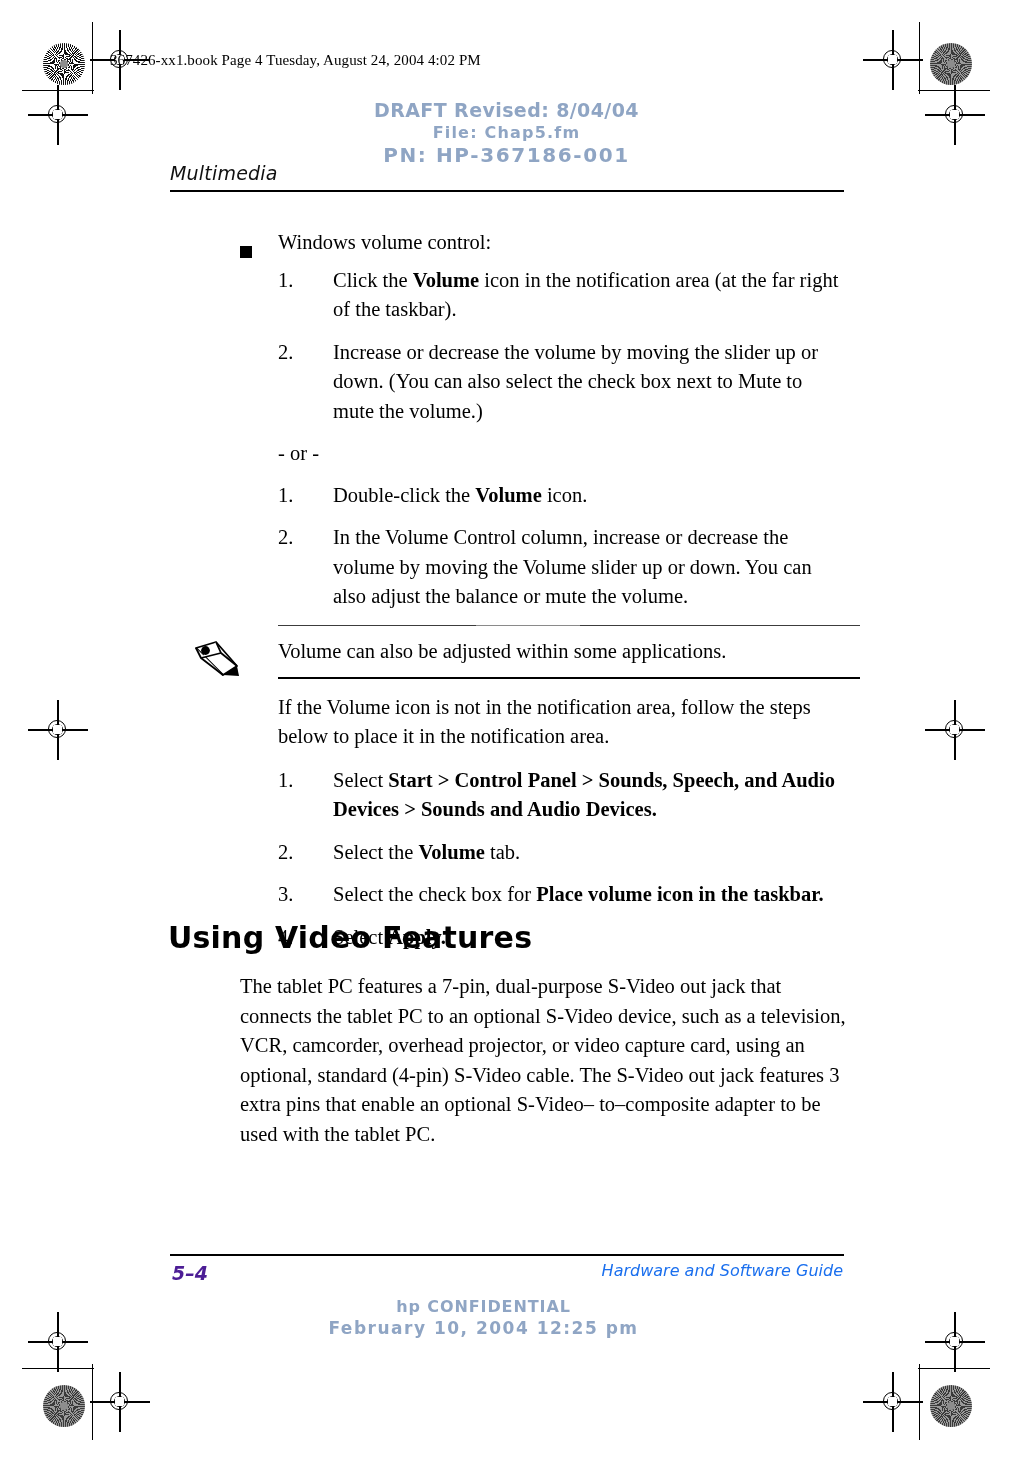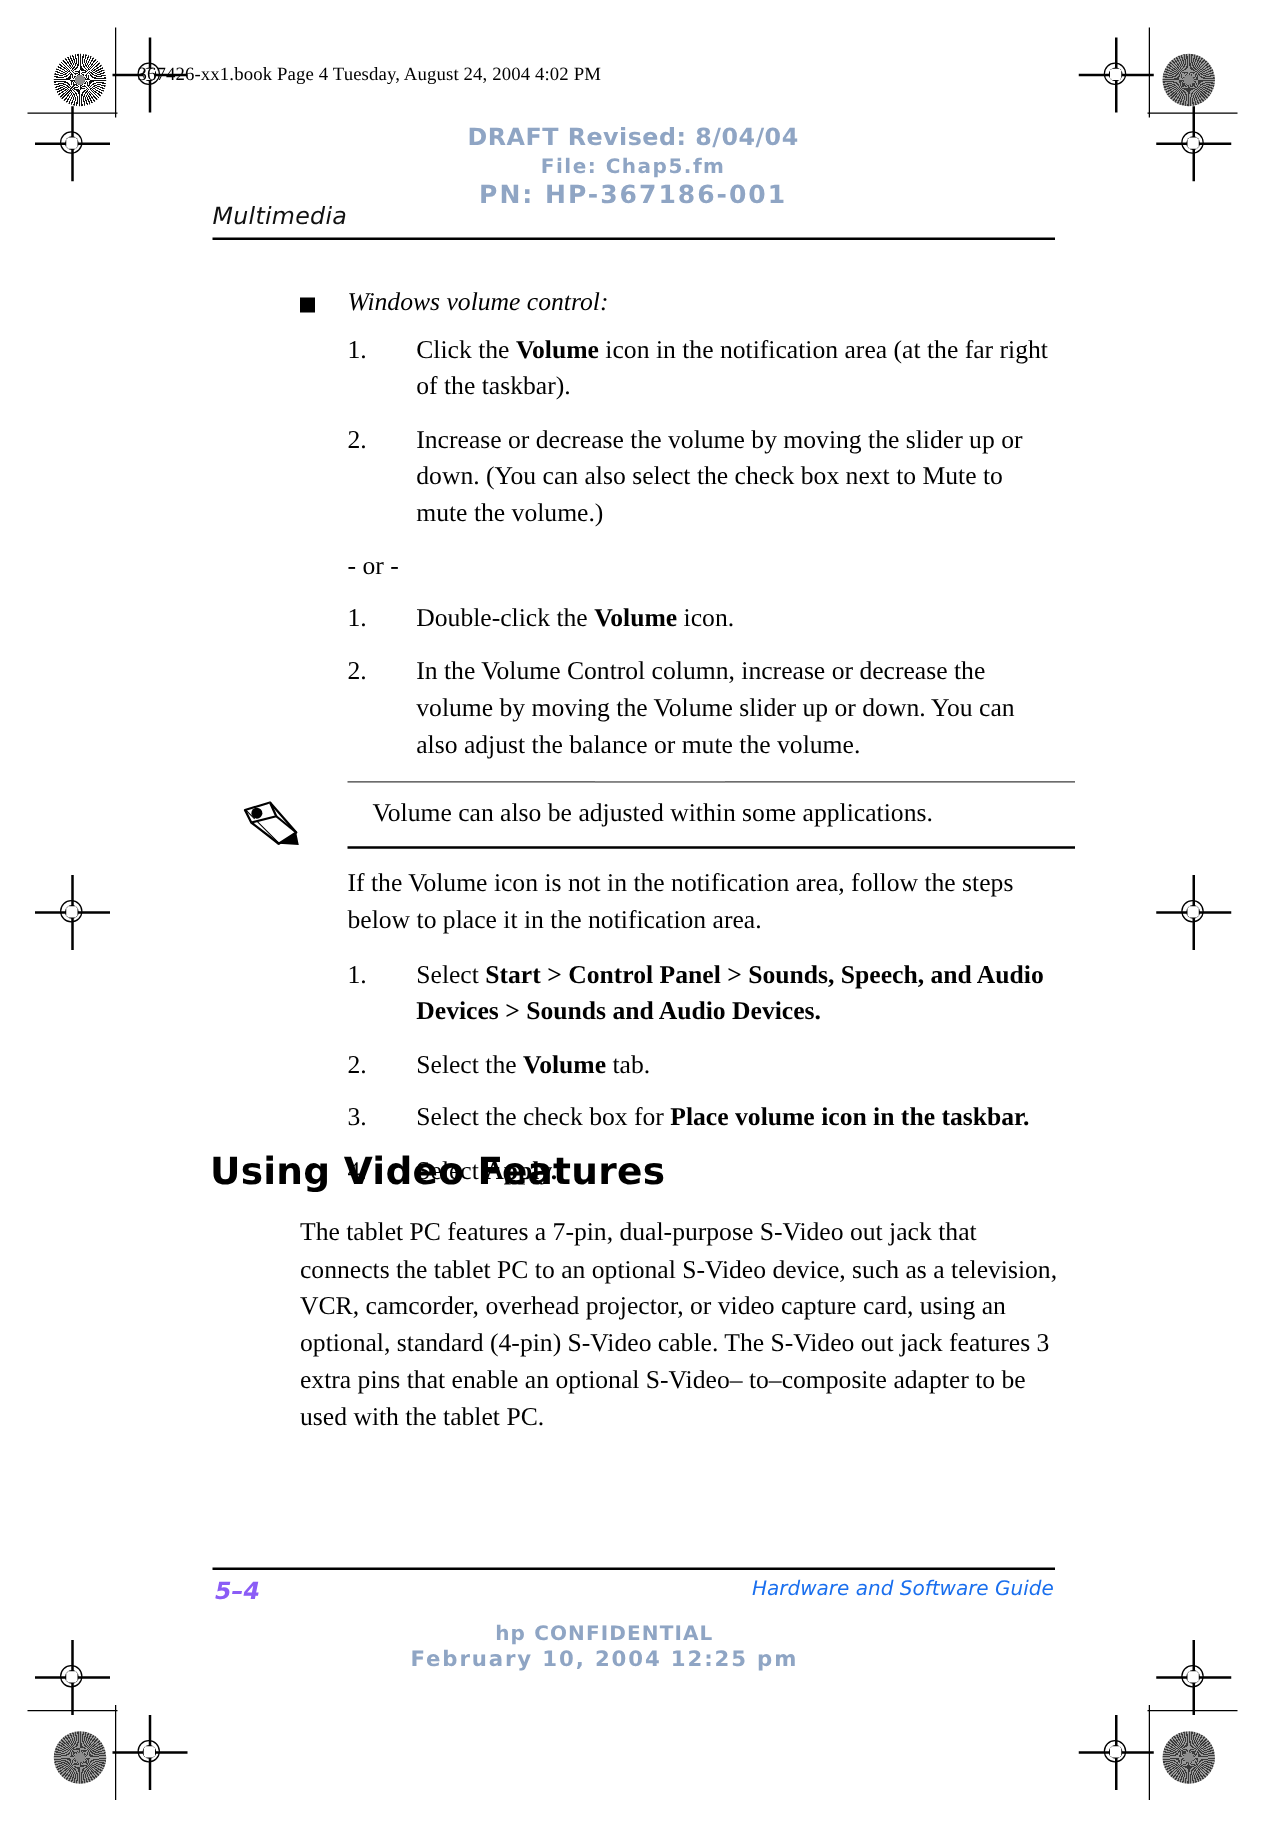--- a/index.html
+++ b/index.html
@@ -156,23 +156,22 @@
     position: absolute;
     left: 170px;
     top: 228px;
     width: 690px;
     font-size: 20.5px;
     line-height: 29.5px;
   }
 
   .bullet-row {
     display: flex;
-    align-items: flex-start;
+    align-items: flex-end;
     margin-bottom: 8px;
-    font-style: italic;
   }
   .bullet-sq {
     flex: 0 0 auto;
     width: 12px;
     height: 12px;
     background: #000;
     margin: 10px 26px 0 70px;
   }
   .bullet-text { flex: 1 1 auto; }
 
@@ -236,21 +235,20 @@
   }
   .note-icon {
     position: absolute;
     left: 22px;
     top: 14px;
     width: 52px;
     height: 40px;
   }
   .note-text {
     padding: 12px 0 12px 0;
-    margin-left: 20px;
   }
 
   
   .h1 {
     position: absolute;
     left: 168px;
     top: 920px;
     font-family: "DejaVu Sans", "Liberation Sans", sans-serif;
     font-weight: bold;
     font-size: 30px;
@@ -280,21 +278,21 @@
     background: #000;
   }
   .folio {
     position: absolute;
     left: 172px;
     top: 1262px;
     font-family: "DejaVu Sans", "Liberation Sans", sans-serif;
     font-style: italic;
     font-weight: bold;
     font-size: 19px;
-    color: #8b5cf6;
+    color: #4c1d95;
   }
   .guide-title {
     position: absolute;
     right: 170px;
     top: 1261px;
     font-family: "DejaVu Sans", "Liberation Sans", sans-serif;
     font-style: italic;
     font-size: 16px;
     color: #1a6fee;
   }

